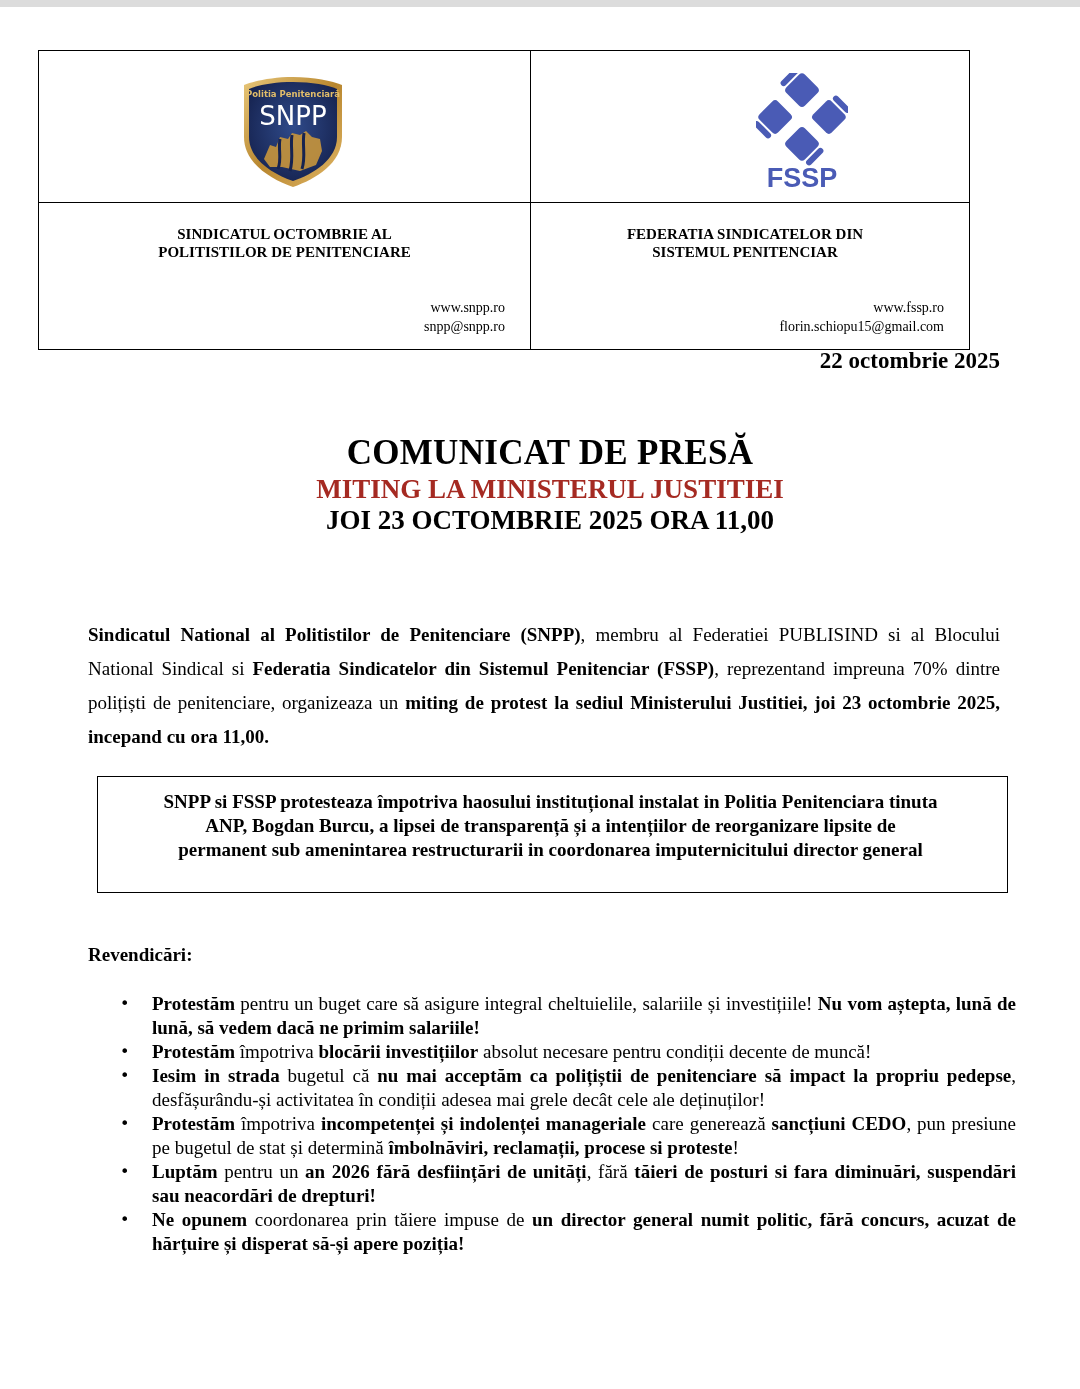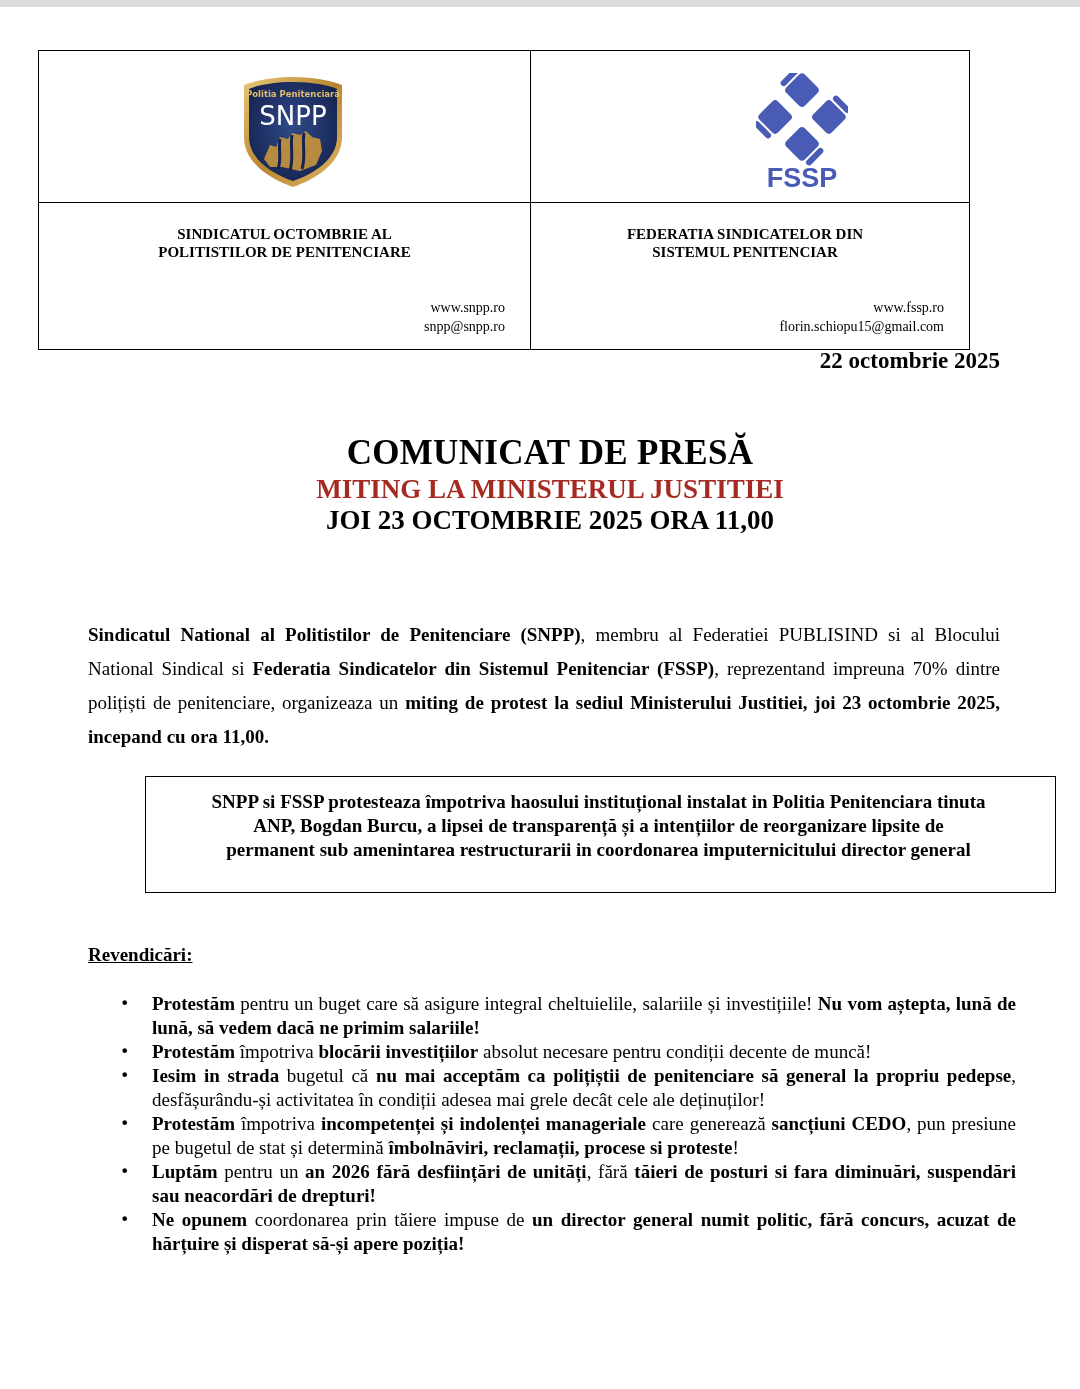--- a/index.html
+++ b/index.html
@@ -30,24 +30,24 @@
   .title-red { font-size: 27px; line-height: 30px; color: #a52a22; }
   .title-sub { font-size: 27px; line-height: 32px; }
 
   .intro {
     position: absolute; left: 88px; width: 912px; top: 618px; font-size: 19px; line-height: 34px;
     text-align: justify;
   }
   .boxed {
     position: absolute; left: 97px; width: 911px; top: 776px; height: 117px; border: 1px solid #000;
     box-sizing: border-box; padding: 13px 18px 0 14px; text-align: center; font-weight: bold;
-    font-size: 19px; line-height: 24px; margin-left: 48px;
+    font-size: 19px; line-height: 24px;
   }
   .rev-title {
-    position: absolute; left: 88px; top: 944px; font-weight: bold; font-size: 19px; text-decoration: underline;
+    position: absolute; left: 88px; top: 944px; font-weight: bold; font-size: 19px; 
   }
   .demands { position: absolute; left: 152px; width: 864px; top: 992px; margin: 0; padding: 0; list-style: none; }
   .demands li {
     position: relative; font-size: 19px; line-height: 24px; text-align: justify; margin: 0;
   }
   .demands li .bullet {
     position: absolute; left: -32px; top: 0; font-size: 16px; font-family: "DejaVu Sans", sans-serif;
   }
   b { font-weight: bold; }
 </style>
@@ -130,17 +130,17 @@
   <div>SNPP si FSSP protesteaza împotriva haosului instituțional instalat in Politia Penitenciara tinuta</div>
   <div>ANP, Bogdan Burcu, a lipsei de transparență și a intențiilor de reorganizare lipsite de</div>
   <div>permanent sub amenintarea restructurarii  in coordonarea imputernicitului director general</div>
 </div>
 
 <div class="rev-title">Revendicări:</div>
 
 <ul class="demands" id="demands">
     <li><span class="bullet">•</span><b>Protestăm</b><span> pentru un buget care să asigure integral cheltuielile, salariile și investițiile! </span><b>Nu vom aștepta, lună de lună, să vedem dacă ne primim salariile!</b></li>
     <li><span class="bullet">•</span><b>Protestăm</b><span> împotriva </span><b>blocării investițiilor</b><span> absolut necesare pentru condiții decente de muncă!</span></li>
-    <li><span class="bullet">•</span><b>Iesim in strada</b><span> bugetul că </span><b>nu mai acceptăm ca polițiștii de penitenciare să general la propriu pedepse</b><span>, desfășurându-și activitatea în condiții adesea mai grele decât cele ale deținuților!</span></li>
+    <li><span class="bullet">•</span><b>Iesim in strada</b><span> bugetul că </span><b>nu mai acceptăm ca polițiștii de penitenciare să impact la propriu pedepse</b><span>, desfășurându-și activitatea în condiții adesea mai grele decât cele ale deținuților!</span></li>
     <li><span class="bullet">•</span><b>Protestăm</b><span> împotriva </span><b>incompetenței și indolenței manageriale</b><span> care generează </span><b>sancțiuni CEDO</b><span>, pun presiune pe bugetul de stat și determină </span><b>îmbolnăviri, reclamații, procese si proteste</b><span>!</span></li>
     <li><span class="bullet">•</span><b>Luptăm</b><span> pentru un </span><b>an 2026 fără desființări de unități</b><span>, fără </span><b>tăieri de posturi si fara diminuări, suspendări sau neacordări de drepturi!</b></li>
     <li><span class="bullet">•</span><b>Ne opunem</b><span> coordonarea prin tăiere impuse de </span><b>un director general numit politic, fără concurs, acuzat de hărțuire și disperat să-și apere poziția!</b></li>
   </ul>
 
 </body></html>

